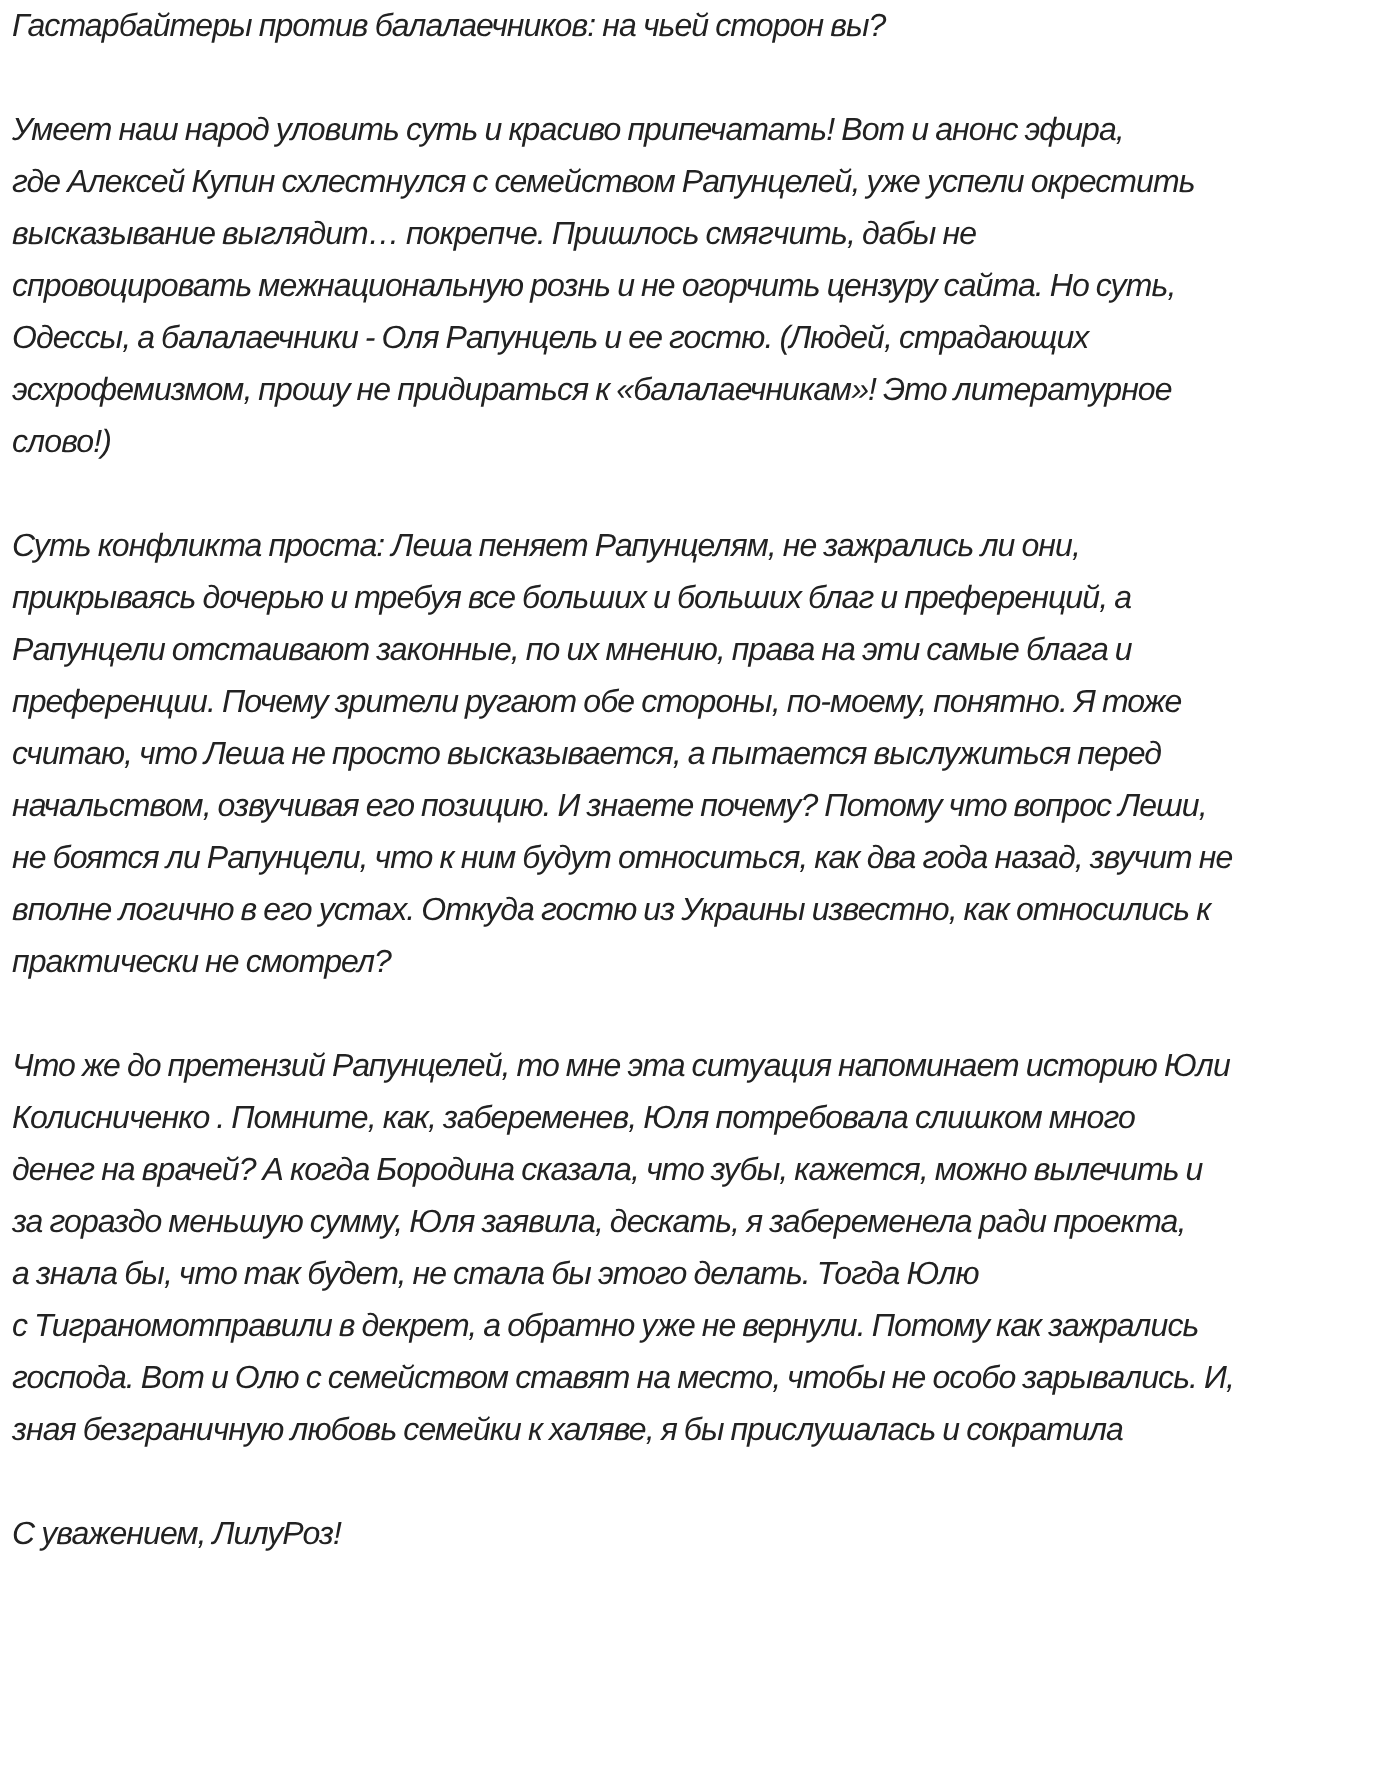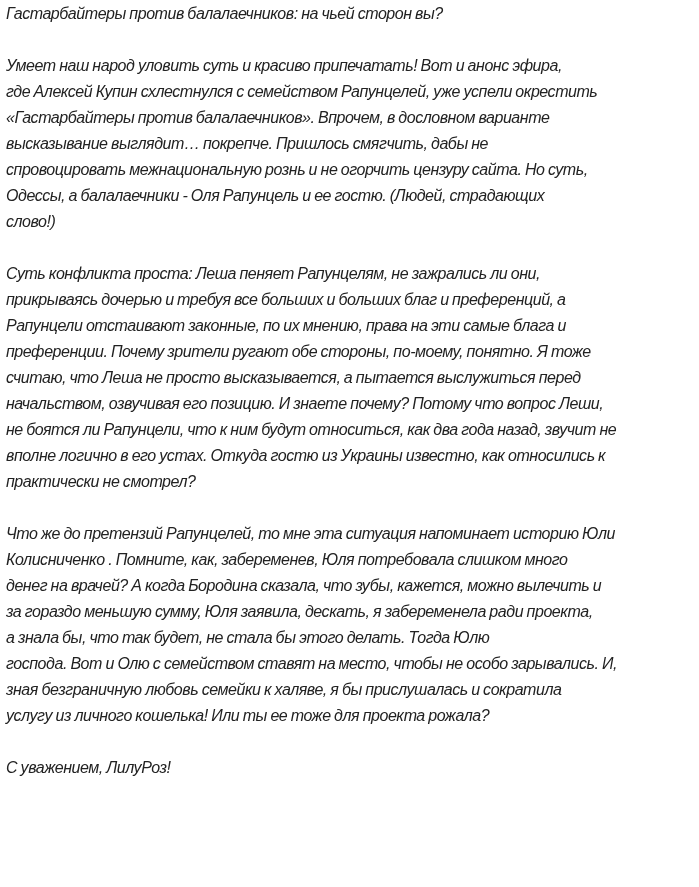--- a/index.html
+++ b/index.html
@@ -20,24 +20,24 @@
 <body>
 
 <div class="doc">
   <p>
     <span class="line">Гастарбайтеры против балалаечников: на чьей сторон вы?</span>
   </p>
 
   <p>
     <span class="line">Умеет наш народ уловить суть и красиво припечатать!  Вот и анонс  эфира,</span>
     <span class="line">где Алексей Купин схлестнулся с семейством Рапунцелей, уже успели окрестить</span>
-    <span class="line">«Гастарбайтеры против балалаечников». Впрочем, в дословном варианте</span>
     <span class="line">высказывание выглядит… покрепче. Пришлось смягчить, дабы не</span>
     <span class="line">спровоцировать межнациональную рознь и не огорчить цензуру сайта. Но суть,</span>
     <span class="line">Одессы, а балалаечники  - Оля Рапунцель и ее гостю. (Людей, страдающих</span>
+    <span class="line">эсхрофемизмом, прошу не придираться к «балалаечникам»! Это литературное</span>
     <span class="line">слово!)</span>
   </p>
 
   <p>
     <span class="line">Суть конфликта проста: Леша пеняет Рапунцелям,  не зажрались ли они,</span>
     <span class="line">прикрываясь дочерью и требуя все больших и больших благ и преференций, а</span>
     <span class="line">Рапунцели отстаивают законные, по их мнению, права на эти самые блага и</span>
     <span class="line">преференции. Почему зрители ругают обе стороны, по-моему, понятно.  Я тоже</span>
     <span class="line">считаю, что Леша не просто высказывается, а пытается выслужиться перед</span>
     <span class="line">начальством, озвучивая его позицию. И знаете почему? Потому что вопрос Леши,</span>
@@ -45,21 +45,21 @@
     <span class="line">вполне логично в его устах.  Откуда гостю из Украины известно, как относились к</span>
     <span class="line">практически не смотрел?</span>
   </p>
 
   <p>
     <span class="line">Что же до претензий Рапунцелей, то мне эта ситуация напоминает историю Юли</span>
     <span class="line">Колисниченко . Помните, как, забеременев, Юля потребовала слишком много</span>
     <span class="line">денег на врачей? А когда Бородина сказала, что зубы, кажется, можно вылечить и</span>
     <span class="line">за гораздо меньшую сумму, Юля заявила, дескать, я забеременела ради проекта,</span>
     <span class="line">а знала бы, что так будет, не стала бы этого делать.  Тогда Юлю</span>
+    <span class="line">с Тиграномотправили в декрет, а обратно уже не вернули. Потому как зажрались</span>
     <span class="line">господа. Вот и Олю с семейством ставят на место, чтобы не особо зарывались. И,</span>
     <span class="line">зная безграничную любовь семейки к халяве,  я бы прислушалась и сократила</span>
-    <span class="line">услугу из личного кошелька! Или ты ее тоже для проекта рожала?</span>
   </p>
 
   <p>
     <span class="line">С уважением, ЛилуРоз!</span>
   </p>
 </div>
 
 </body></html>

